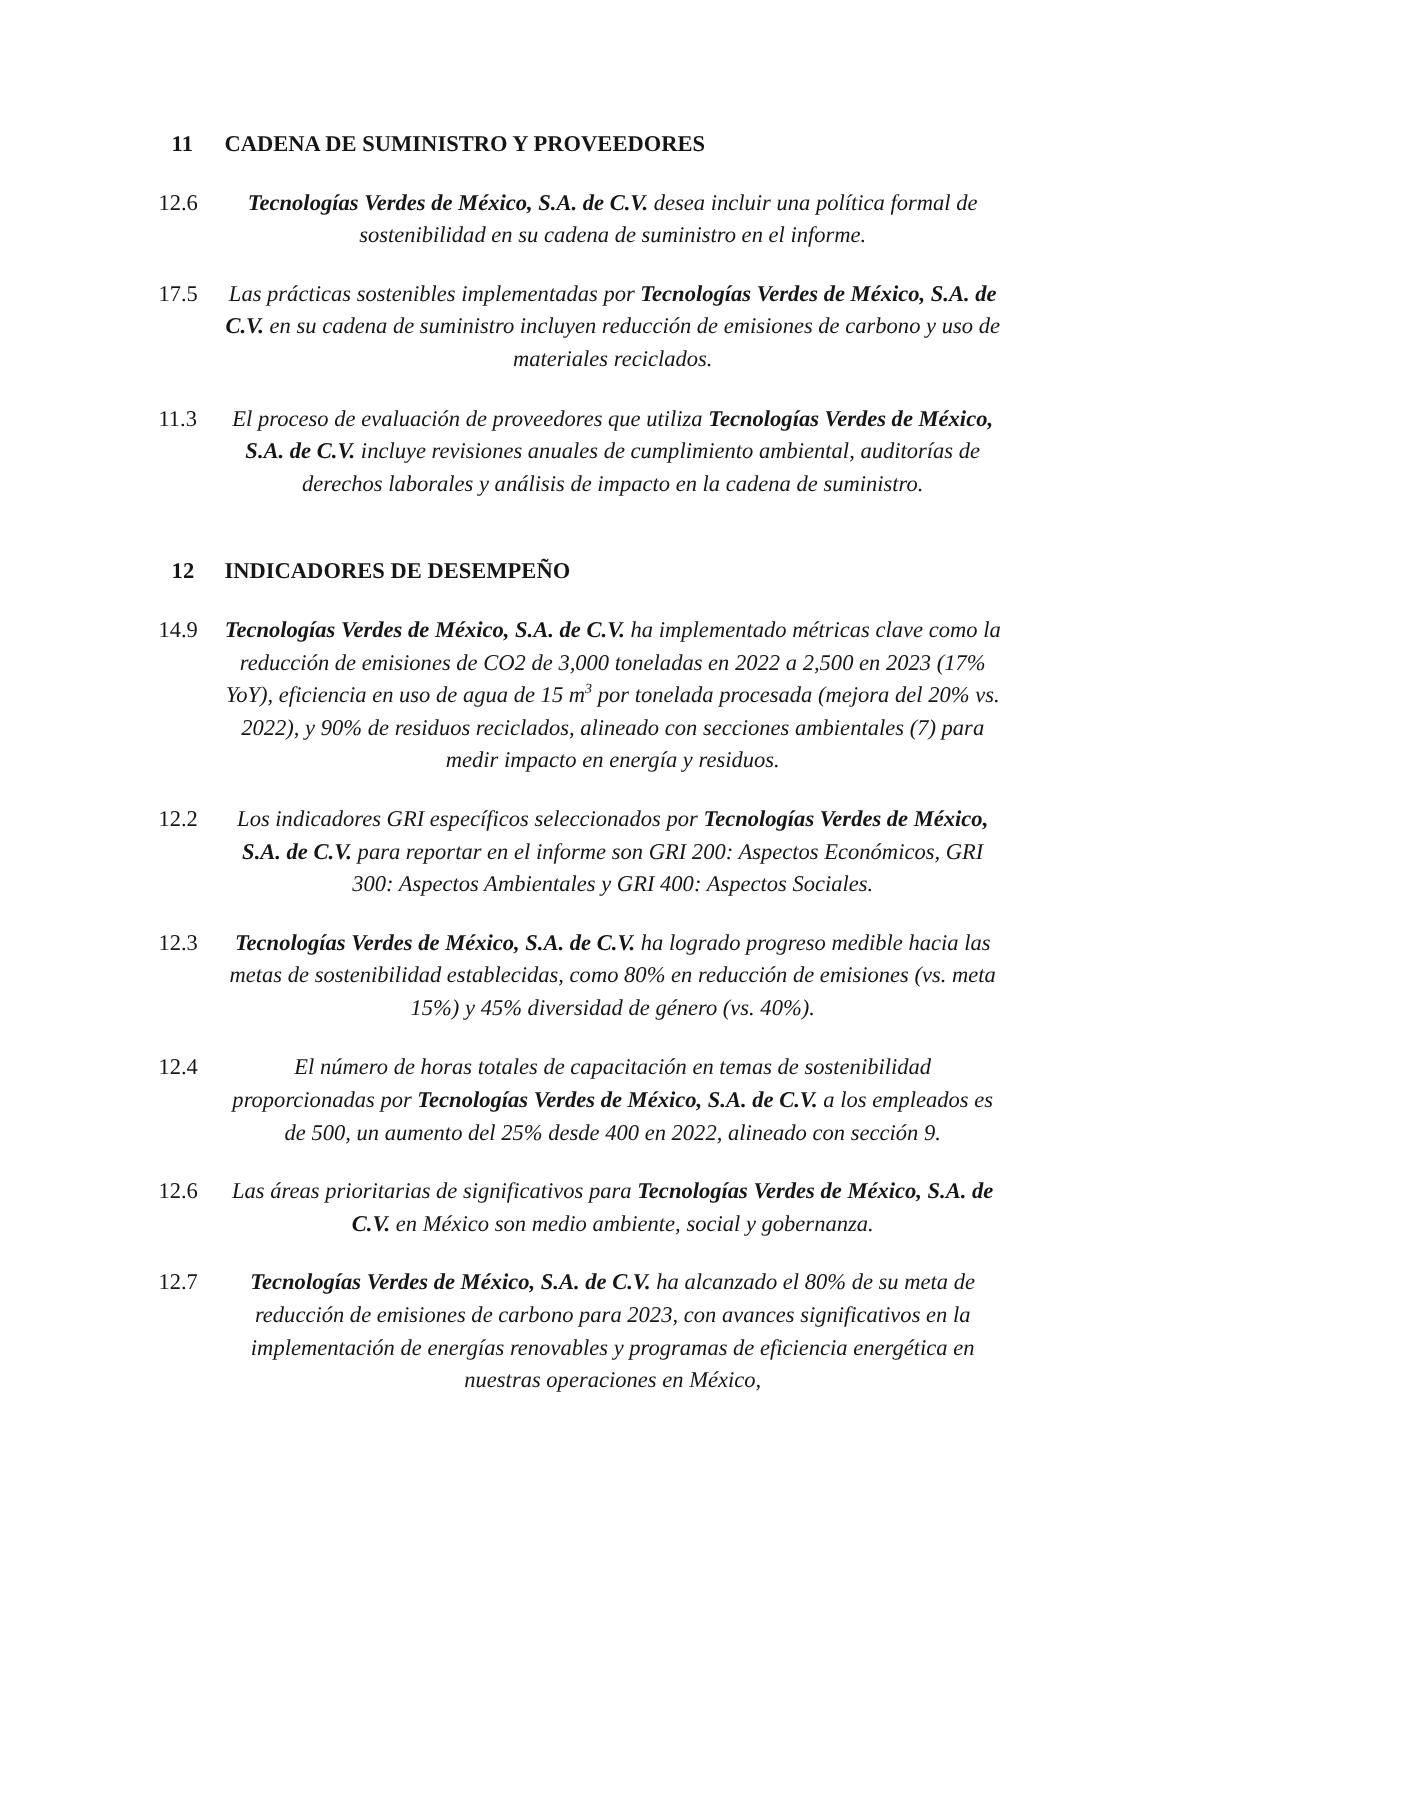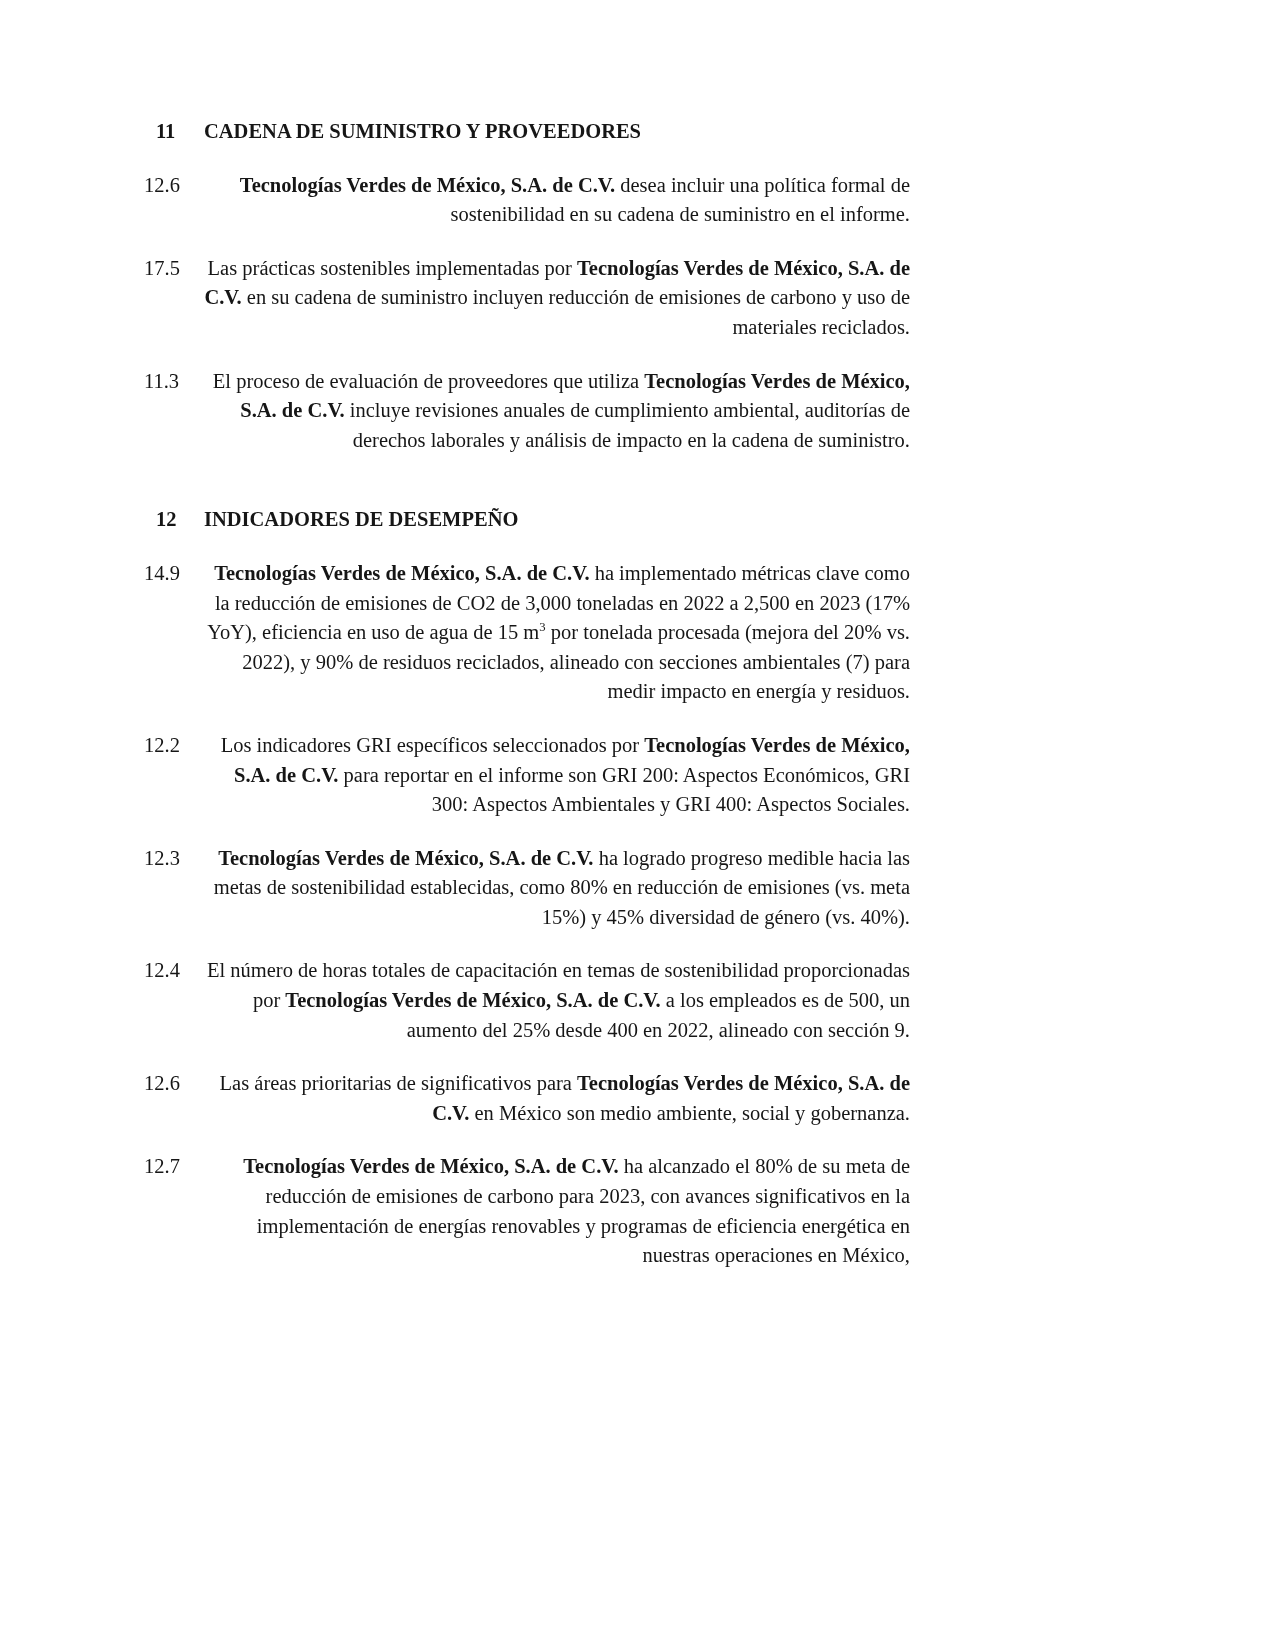--- a/index.html
+++ b/index.html
@@ -34,21 +34,22 @@
 
   .section + .section { margin-top: 50px; }
 
   .item {
     display: grid;
     grid-template-columns: 60px 1fr;
     margin-bottom: 24px;
   }
   .item .text {
     max-width: 930px;
-    text-align: right;
+    text-align: center;
+    font-style: italic;
   }
 
   .b { font-weight: bold; }
 
   sup {
     font-size: 0.62em;
     line-height: 0;
     vertical-align: super;
   }
 </style>

